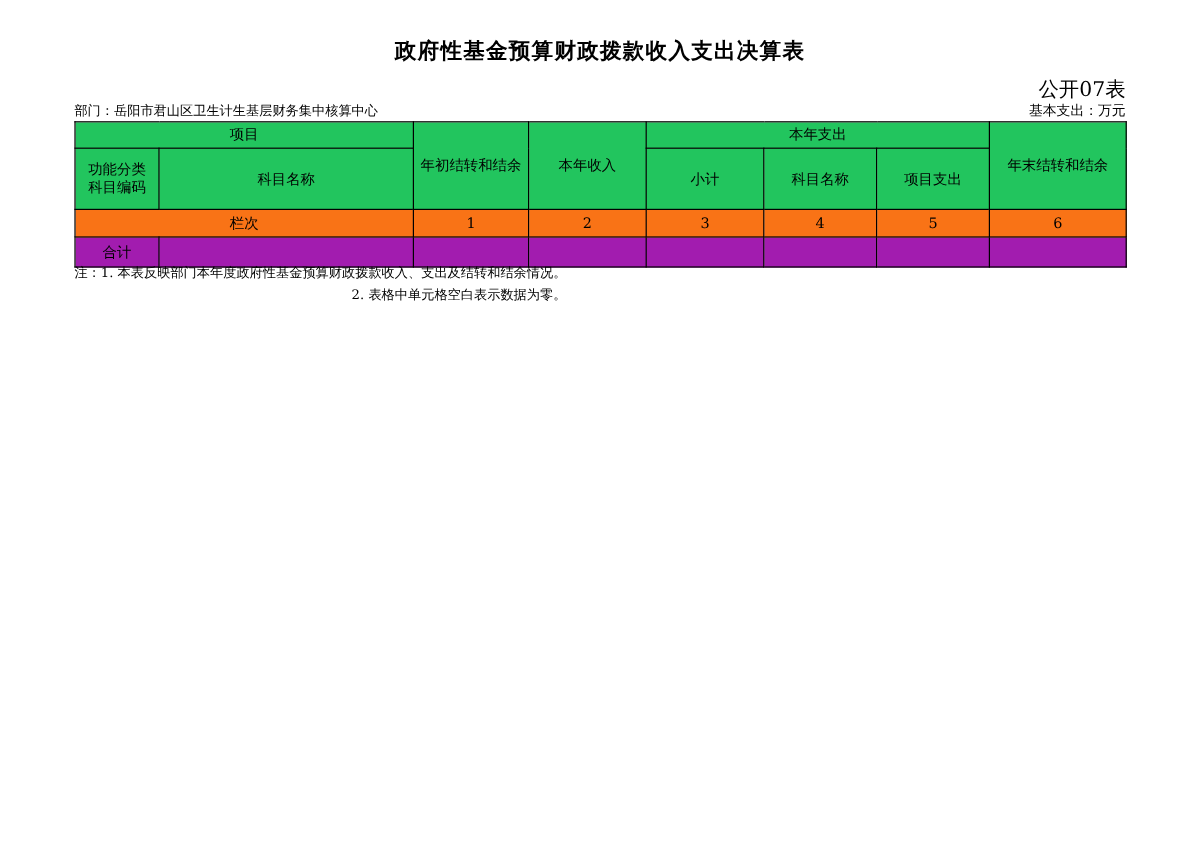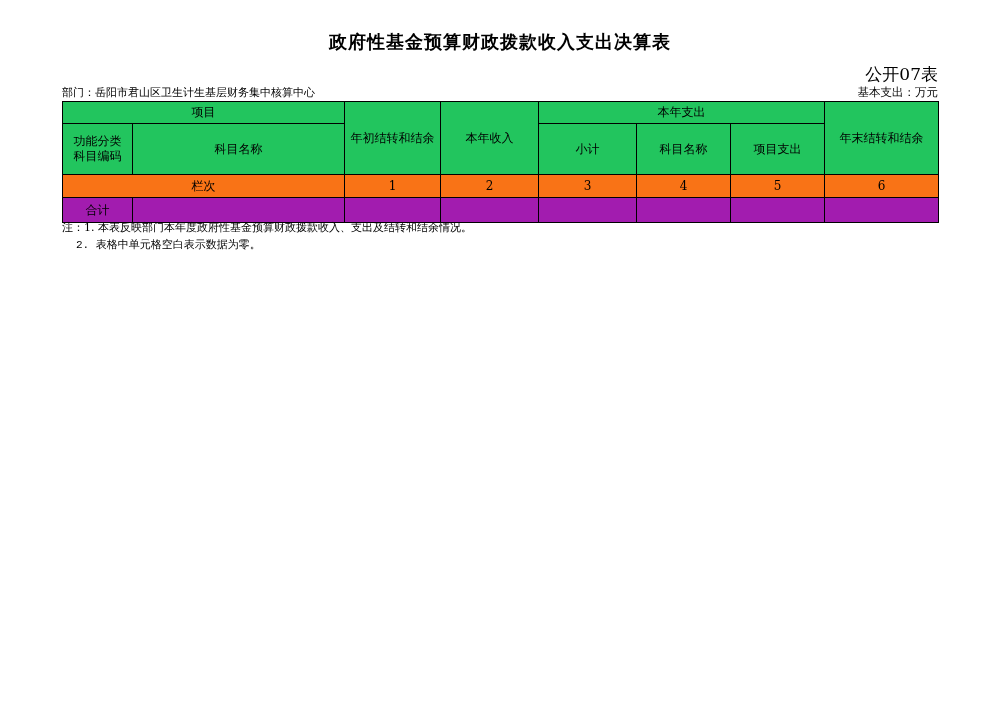--- a/index.html
+++ b/index.html
@@ -91,28 +91,28 @@
   }
   .two-line {
     line-height: 1.25;
   }
   .notes {
     position: absolute;
     top: 222px;
     left: 62px;
     font-size: 11px;
     line-height: 1.0;
+    text-align: right;
   }
   .notes div {
     margin-bottom: 7px;
     white-space: nowrap;
   }
   .note-indent {
     padding-left: 14px;
-    font-family: Liberation Mono, monospace;
   }
 </style>
 </head>
 <body>
 
 <div class="page">
 
   <div class="doc-title">政府性基金预算财政拨款收入支出决算表</div>
 
   <div class="form-code">公开07表</div>

